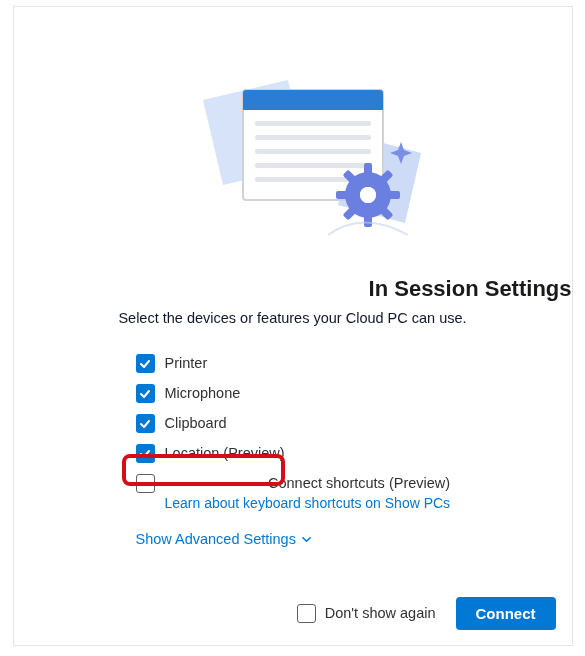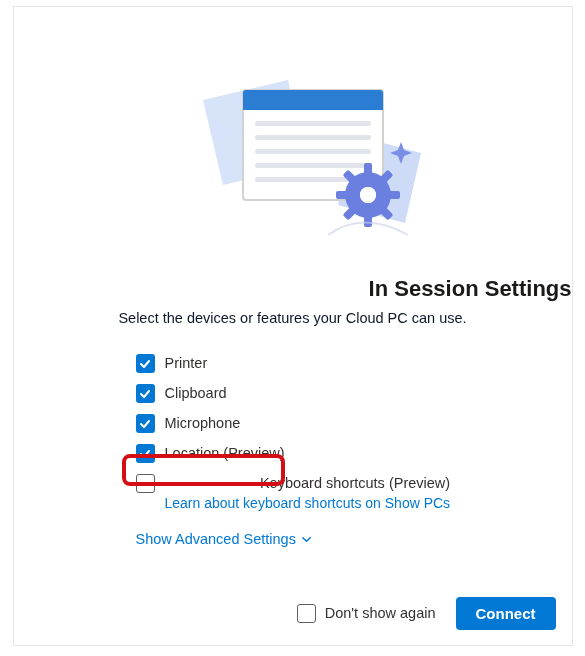--- a/index.html
+++ b/index.html
@@ -189,50 +189,50 @@
       </div>
     </div>
 
     <div class="option-row">
       <span class="checkbox checked">
         <svg width="12" height="12" viewBox="0 0 12 12">
             <path d="M2 6 L5 9 L10 3" stroke="#fff" stroke-width="2" fill="none" stroke-linecap="round" stroke-linejoin="round"></path>
           </svg>
       </span>
       <div class="option-body">
+        <span class="option-label">Microphone</span>
+      </div>
+    </div>
+
+    <div class="option-row">
+      <span class="checkbox checked">
+        <svg width="12" height="12" viewBox="0 0 12 12">
+            <path d="M2 6 L5 9 L10 3" stroke="#fff" stroke-width="2" fill="none" stroke-linecap="round" stroke-linejoin="round"></path>
+          </svg>
+      </span>
+      <div class="option-body">
         <span class="option-label">Clipboard</span>
       </div>
     </div>
 
-    <div class="option-row">
-      <span class="checkbox checked">
-        <svg width="12" height="12" viewBox="0 0 12 12">
-            <path d="M2 6 L5 9 L10 3" stroke="#fff" stroke-width="2" fill="none" stroke-linecap="round" stroke-linejoin="round"></path>
-          </svg>
-      </span>
-      <div class="option-body">
-        <span class="option-label">Microphone</span>
-      </div>
-    </div>
-
     <div class="option-row" id="loc-row" style="position:relative;">
       <span class="checkbox checked">
         <svg width="12" height="12" viewBox="0 0 12 12">
             <path d="M2 6 L5 9 L10 3" stroke="#fff" stroke-width="2" fill="none" stroke-linecap="round" stroke-linejoin="round"></path>
           </svg>
       </span>
       <div class="option-body">
         <span class="option-label">Location (Preview)</span>
       </div>
     </div>
 
     <div class="option-row">
       <span class="checkbox unchecked"></span>
       <div class="option-body">
-        <span class="option-label">Keyboard shortcuts (Preview)</span>
+        <span class="option-label">Connect shortcuts (Preview)</span>
         <span class="option-link">Learn about keyboard shortcuts on Show PCs</span>
       </div>
     </div>
 
   </div>
 
   <div class="highlight-box" style="left:108px; top:447px; width:163px; height:32px;"></div>
 
   <div class="advanced-row">
     <span class="advanced-link">

